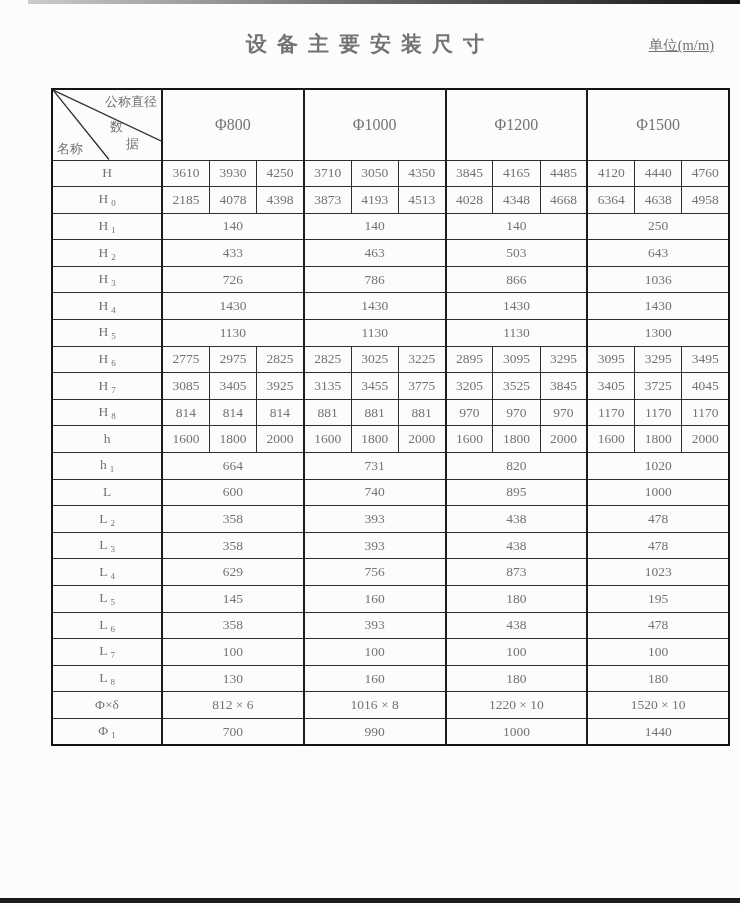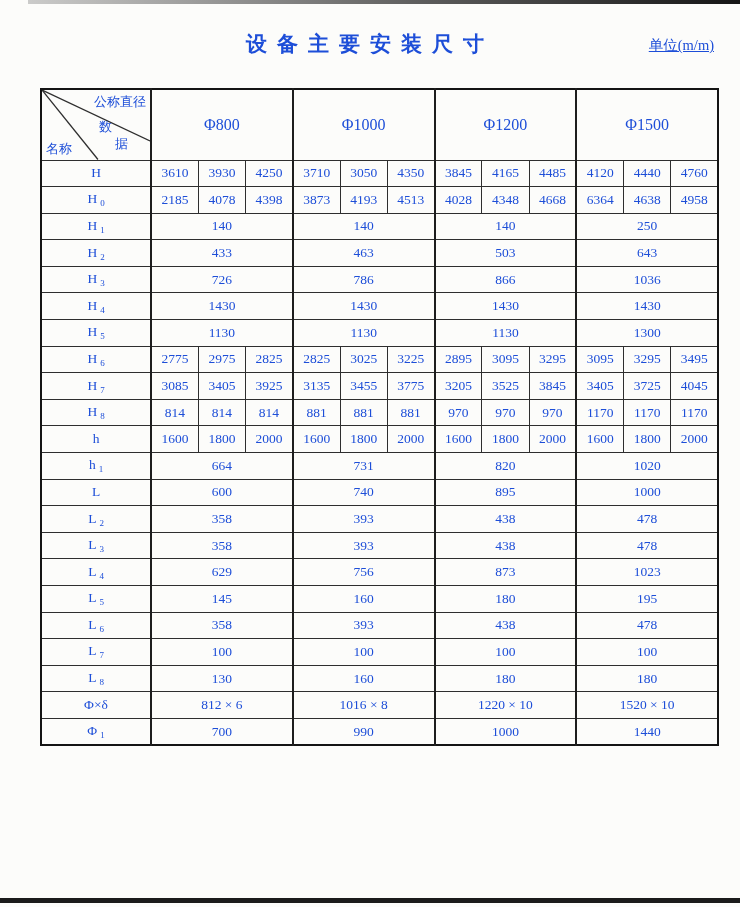--- a/index.html
+++ b/index.html
@@ -2,21 +2,21 @@
 <html><head>
 <meta charset="utf-8">
 <style>
   html,body{margin:0;padding:0;background:#e8e8e6;}
   .page{
     position:relative;
     width:740px;height:907px;
     background:#fcfcfa;
     overflow:hidden;
     font-family:"Liberation Serif","DejaVu Serif",serif;
-    color:#1d4ed8;
+    color:#737373;
   }
   .scan-top{
     position:absolute;top:0;left:28px;right:0;height:4px;
     background:linear-gradient(to right, rgba(90,90,90,.30), rgba(40,40,40,.75) 55%, #151515);
   }
   .scan-bottom{
     position:absolute;top:898px;left:0;width:100%;height:5px;
     background:#1b1b1b;
   }
   .title{
@@ -24,21 +24,21 @@
     text-align:center;
     font-family:"Liberation Sans","DejaVu Sans",sans-serif;
     font-weight:700;font-size:21px;letter-spacing:10px;
   }
   .unit{
     position:absolute;top:36px;right:26px;
     font-size:14.5px;
     text-decoration:underline;
   }
   table.dims{
-    position:absolute;top:88px;left:40px;
+    position:absolute;top:88px;left:51px;
     width:677px;
     border-collapse:collapse;
     table-layout:fixed;
     background:#fcfcfa;
   }
   table.dims col.col-name{width:110px;}
   table.dims col.col-data{width:47.25px;}
   table.dims th, table.dims td{
     border:1.5px solid #2e2e2e;
     text-align:center;vertical-align:middle;

